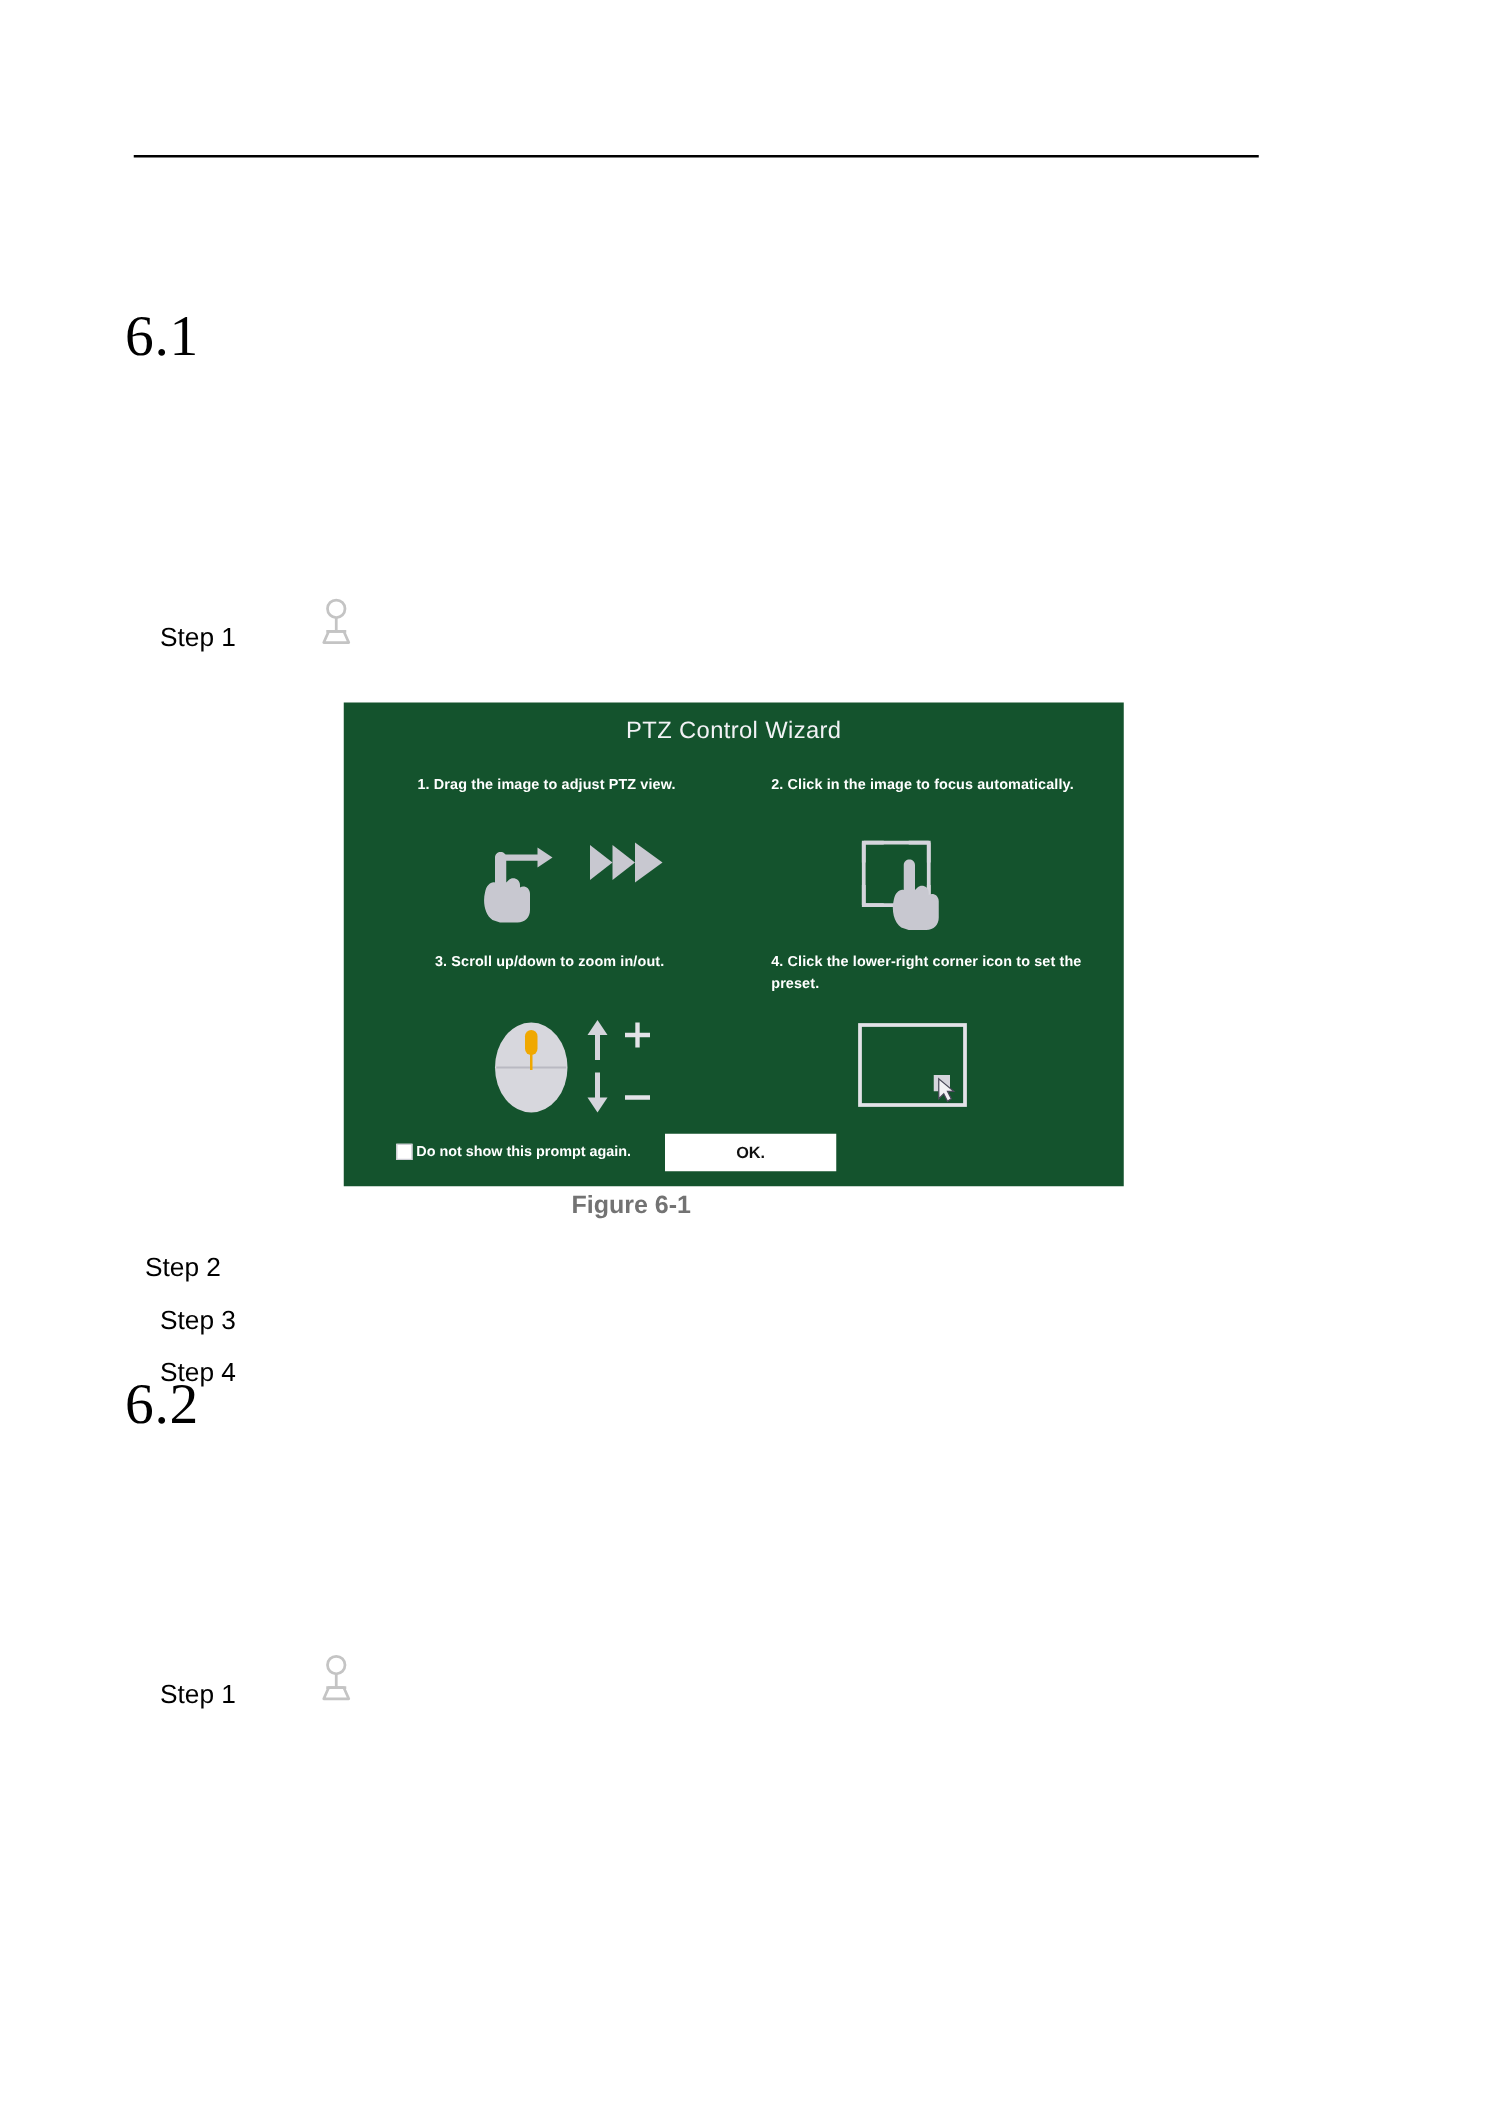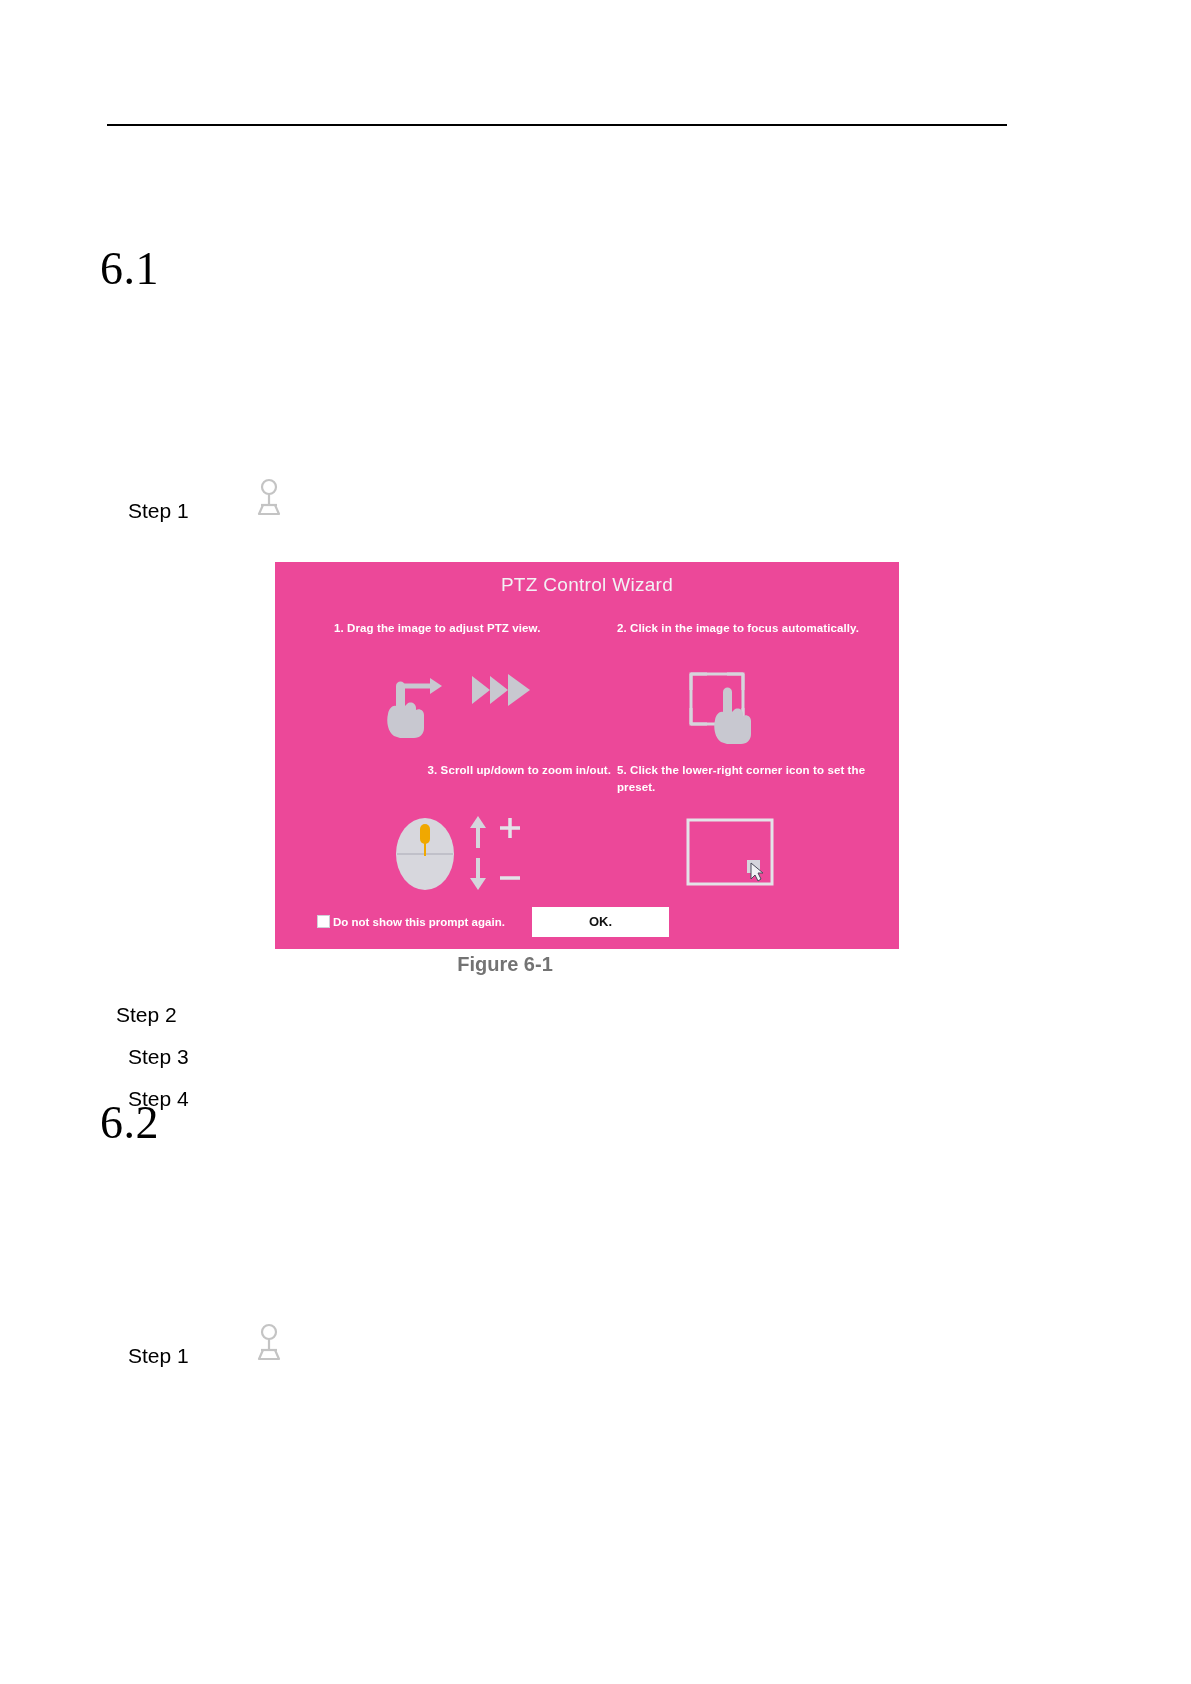--- a/index.html
+++ b/index.html
@@ -62,21 +62,21 @@
   #joystick-a { left: 252px; top: 478px; }
   #joystick-b { left: 252px; top: 1323px; }
 
   
   .ptz-dialog {
     position: absolute;
     left: 275px;
     top: 562px;
     width: 624px;
     height: 387px;
-    background: #ec4899;
+    background: #14532d;
     color: #ffffff;
   }
   .ptz-title {
     position: absolute;
     left: 0;
     top: 12px;
     width: 100%;
     text-align: center;
     font-size: 19px;
     font-weight: 400;
@@ -88,21 +88,21 @@
     position: absolute;
     font-size: 11.5px;
     font-weight: bold;
     line-height: 1.45;
     color: #ffffff;
     letter-spacing: 0.1px;
     margin-left: 17px;
   }
   #instr-1 { left: 42px;  top: 58px;  width: 280px; }
   #instr-2 { left: 325px; top: 58px;  width: 290px; }
-  #instr-3 { left: 39px;  top: 200px; width: 280px; text-align: right; }
+  #instr-3 { left: 56px;  top: 200px; width: 280px; }
   #instr-4 { left: 325px; top: 200px; width: 250px; }
 
   
   .fig-drag {
     position: absolute;
     left: 105px;
     top: 108px;
     width: 200px;
     height: 70px;
   }
@@ -308,21 +308,21 @@
         <line x1="120" y1="14" x2="140" y2="14" stroke="#e3e3e8" stroke-width="3.5"></line>
         <line x1="130" y1="4" x2="130" y2="24" stroke="#e3e3e8" stroke-width="3.5"></line>
       </g>
 
       <g>
         <line x1="120" y1="64" x2="140" y2="64" stroke="#e3e3e8" stroke-width="3.5"></line>
       </g>
     </svg>
   </div>
 
-  <div class="instr" id="instr-4">5. Click the lower-right corner icon to set the preset.</div>
+  <div class="instr" id="instr-4">4. Click the lower-right corner icon to set the preset.</div>
 
   <div class="fig-preset">
     <svg viewBox="0 0 90 70" width="90" height="70" aria-hidden="true">
       <g>
         <rect x="3" y="3" width="84" height="64" fill="none" stroke="#e3e3e8" stroke-width="3"></rect>
       </g>
       <g>
         <rect x="62" y="43" width="13" height="13" fill="#d5d5dc"></rect>
         <path d="M66 46 L66 62 L70 58 L73 64 L76 62 L73 56 L78 56 Z" fill="#f2f2f5" stroke="#4a4a5a" stroke-width="1"></path>
       </g>

